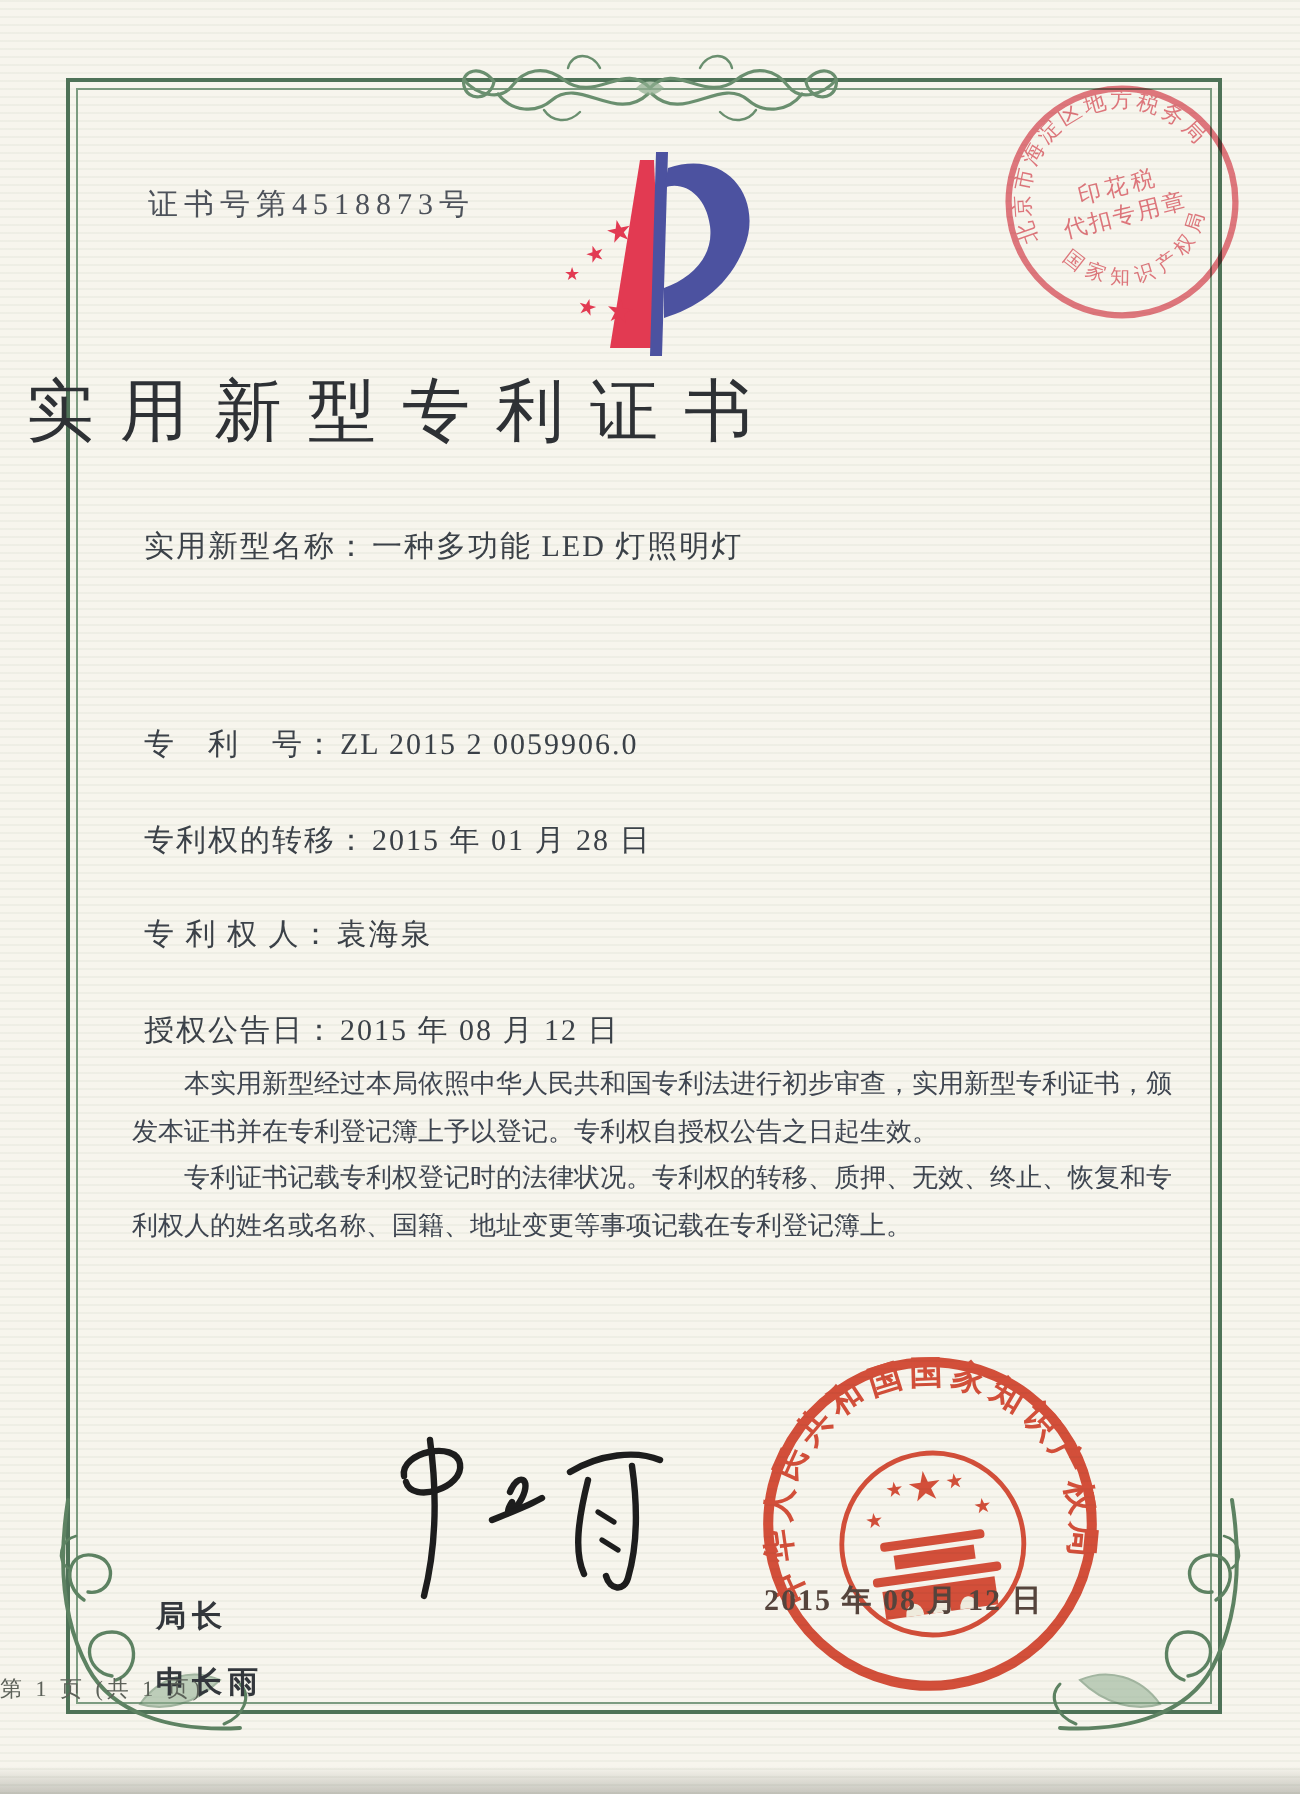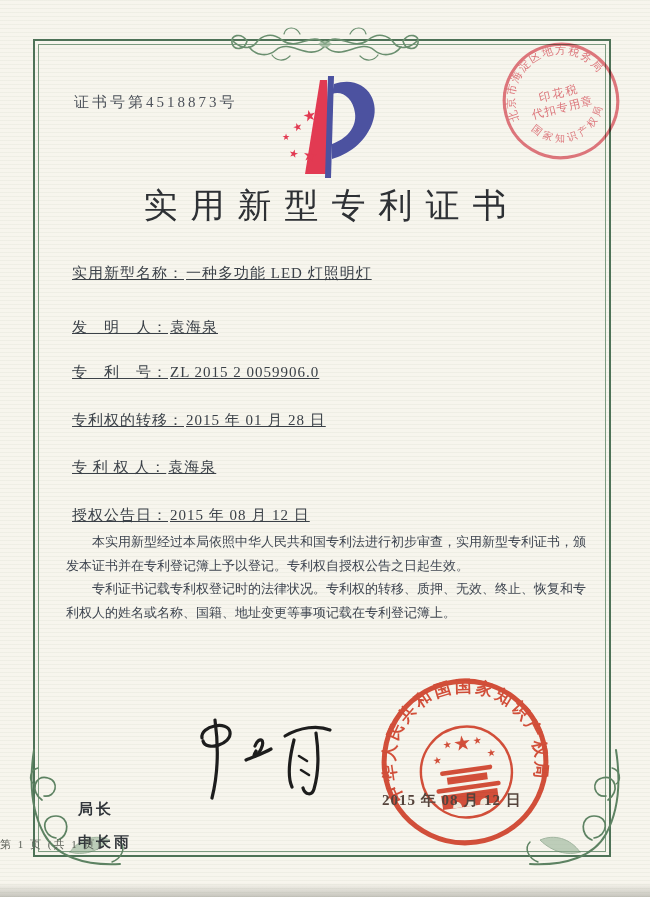--- a/index.html
+++ b/index.html
@@ -11,23 +11,23 @@
   .photo-shadow{position:absolute;left:0;right:0;bottom:0;height:14px;
     background:linear-gradient(180deg,rgba(0,0,0,0),rgba(70,70,62,.28));}
   .frame{position:absolute;left:33px;top:39px;width:574px;height:814px;
     border:2px solid #4e7257;}
   .frame-inner{position:absolute;left:3px;top:3px;right:3px;bottom:3px;border:1px solid #7c9b80;}
   .orn-top{position:absolute;left:200px;top:16px;}
   .orn-bl{position:absolute;left:20px;top:748px;}
   .orn-br{position:absolute;left:520px;top:748px;transform:scaleX(-1);}
   .cert-no{position:absolute;left:74px;top:93px;font-size:15px;letter-spacing:3px;color:#4d525a;}
   .logo{position:absolute;left:258px;top:74px;}
-  .title{position:absolute;left:0;right:0;top:183px;text-align:center;font-size:34px;
+  .title{position:absolute;left:0;right:0;top:183px;text-align:left;font-size:34px;
     letter-spacing:13px;padding-left:13px;color:#2e3135;font-weight:500;}
-  .field{position:absolute;left:72px;font-size:15px;color:#3b4148;letter-spacing:1px;white-space:nowrap;text-decoration:underline;}
+  .field{position:absolute;left:72px;font-size:15px;color:#3b4148;letter-spacing:1px;white-space:nowrap;}
   .flabel{margin-right:2px;}
   .body-text{position:absolute;left:66px;top:530px;width:520px;font-size:13px;line-height:1.82;
     color:#3e4550;text-align:justify;}
   .body-text p{margin:0;text-indent:2em;}
   .officials{position:absolute;left:78px;top:745px;font-size:15px;color:#33373c;letter-spacing:3px;line-height:2.2;font-weight:600;margin-top:48px;}
   .signature{position:absolute;left:158px;top:714px;}
   .stamp-top{position:absolute;left:498px;top:38px;transform:rotate(-14deg);mix-blend-mode:multiply;opacity:.92;}
   .seal-bottom{position:absolute;left:374px;top:671px;transform:rotate(-8deg);mix-blend-mode:multiply;opacity:.93;}
   .seal-date{position:absolute;left:382px;top:791px;font-size:15px;letter-spacing:1px;color:#55443c;font-weight:600;}
   .footer{position:absolute;left:0;right:0;top:837px;text-align:left;font-size:11px;letter-spacing:2px;color:#5c6159;}
@@ -89,23 +89,20 @@
       <text x="24" y="66" font-size="9">★</text>
       <text x="30" y="82" font-size="11" transform="rotate(14,30,82)">★</text>
       <text x="44" y="86" font-size="16" transform="rotate(8,44,86)">★</text>
     </g>
   </svg>
 
   <div class="title">实用新型专利证书</div>
 
   <div class="field" style="top:264px">
     <span class="flabel">实用新型名称：</span><span class="fvalue">一种多功能 LED 灯照明灯</span>
-  </div>
-  <div class="field" style="top:318px">
-    <span class="flabel">发　明　人：</span><span class="fvalue">袁海泉</span>
   </div>
   <div class="field" style="top:363px">
     <span class="flabel">专　利　号：</span><span class="fvalue">ZL 2015 2 0059906.0</span>
   </div>
   <div class="field" style="top:411px">
     <span class="flabel">专利权的转移：</span><span class="fvalue">2015 年 01 月 28 日</span>
   </div>
   <div class="field" style="top:458px">
     <span class="flabel">专 利 权 人：</span><span class="fvalue">袁海泉</span>
   </div>

